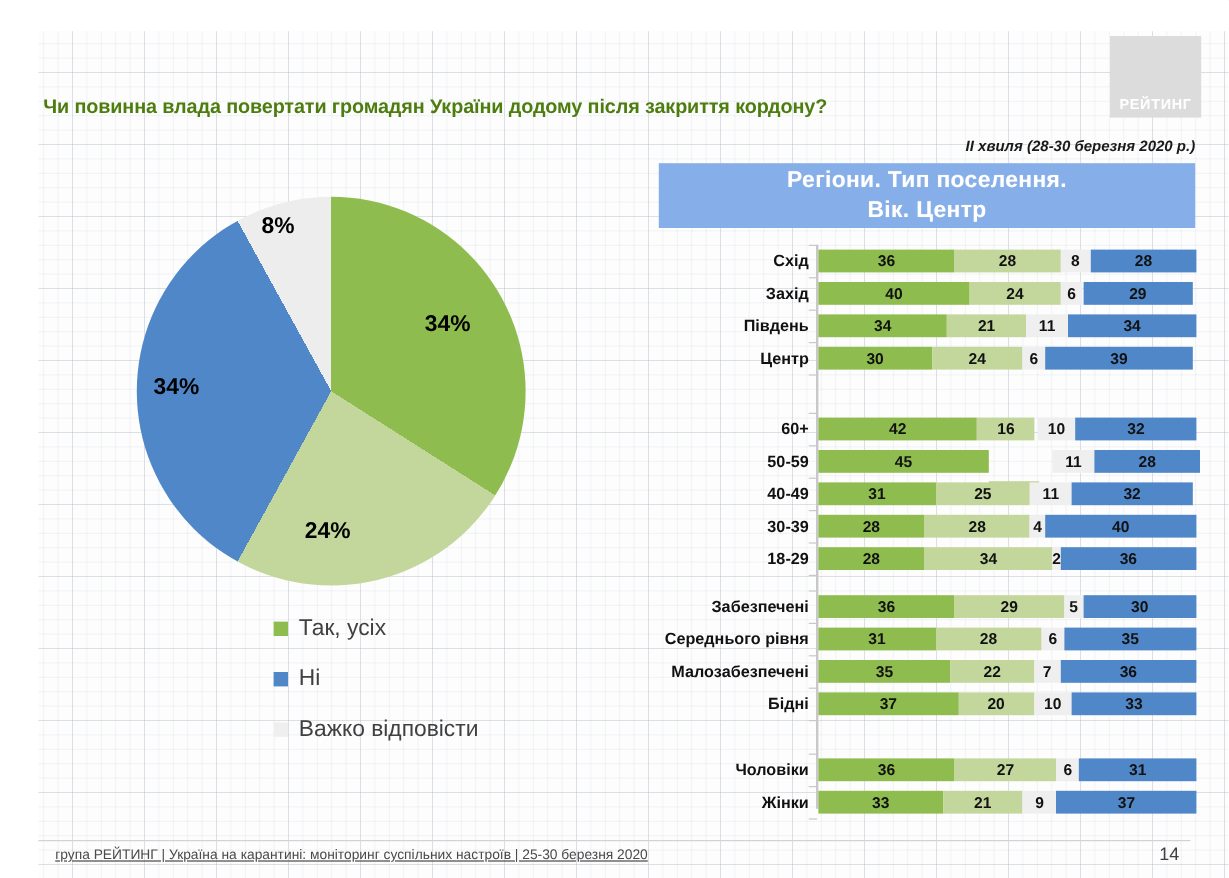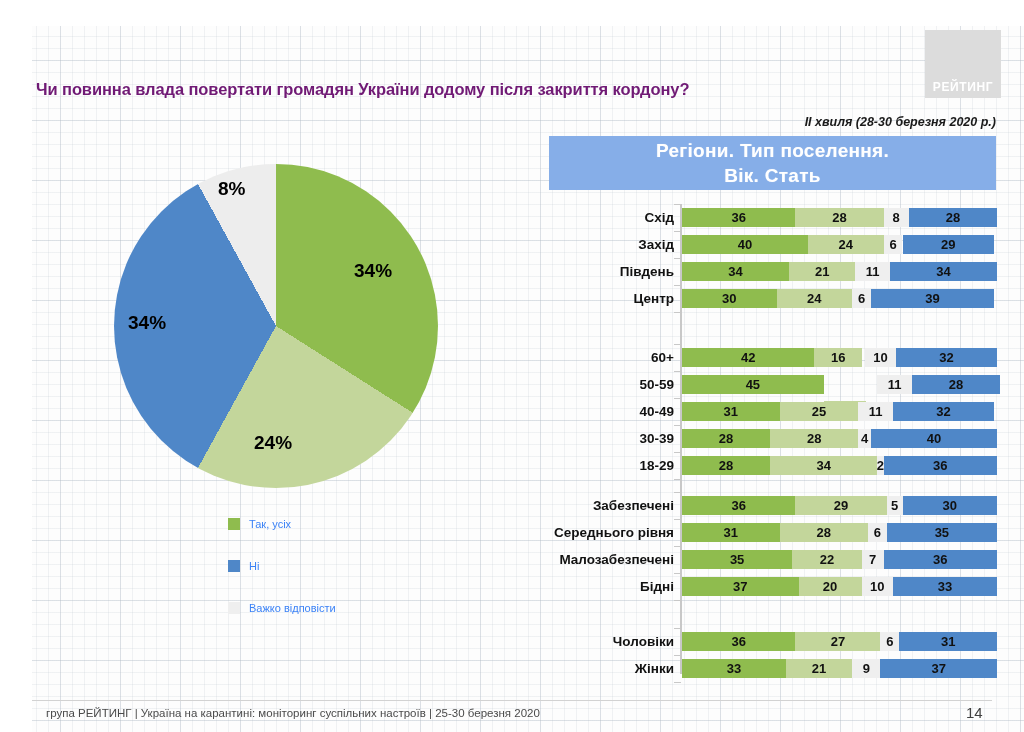--- a/index.html
+++ b/index.html
@@ -33,21 +33,21 @@
   #logo .logotext{
     position:absolute;left:0;bottom:4px;width:100%;
     text-align:center;color:#ffffff;
     font-size:12px;font-weight:bold;letter-spacing:.6px;
     font-family:"Liberation Sans", sans-serif;
   }
 
   
   #title{
     position:absolute;left:36px;top:80px;width:870px;
-    font-size:16.5px;font-weight:bold;color:#701a75;
+    font-size:16.5px;font-weight:bold;color:#4d7c0f;
     letter-spacing:-0.1px;
   }
 
   
   #wave{
     position:absolute;right:28px;top:115px;
     font-size:12.5px;font-weight:bold;font-style:italic;color:#1a1a1a;
   }
 
   
@@ -76,21 +76,21 @@
   }
   #pl-green{left:240px;top:96px;}
   #pl-lgreen{left:140px;top:268px;}
   #pl-blue{left:14px;top:148px;}
   #pl-grey{left:104px;top:14px;}
 
   
   #legend{position:absolute;left:228px;top:503px;}
   .lg-row{display:flex;align-items:center;height:42px;}
   .lg-sw{width:12px;height:12px;margin-right:9px;flex:none;}
-  .lg-tx{font-size:11px;color:#3b82f6;}
+  .lg-tx{font-size:19px;color:#404040;}
 
   
   #bars{position:absolute;left:546px;top:200px;width:452px;height:480px;font-weight:bold;}
   #axis{
     position:absolute;left:134px;top:4px;width:2px;height:470px;background:#c8c8c8;
   }
   .brow{
     position:absolute;height:19px;left:0;width:452px;
   }
   .blabel{
@@ -110,21 +110,21 @@
   }
   .seg.s0{background:#8FBC4E;}
   .seg.s1{background:#C3D69B;}
   .seg.s2{background:#EFEFEF;}
   .seg.s3{background:#4F87C8;}
 
   
   #footrule{position:absolute;left:32px;top:700px;width:960px;height:1px;background:#d2d2d2;}
   #footer{
     position:absolute;left:46px;top:707px;
-    font-size:11.5px;color:#4a4a4a;
+    font-size:11.5px;color:#4a4a4a;text-decoration:underline;
   }
   #pagenum{
     position:absolute;left:966px;top:704px;
     font-size:15px;color:#404040;
   }
 </style>
 </head>
 <body>
 
 <div id="slide"></div>
@@ -133,21 +133,21 @@
 
 <div id="logo">
   <div class="logotext">РЕЙТИНГ</div>
 </div>
 
 <div id="title">Чи повинна влада повертати громадян України додому після закриття кордону?</div>
 <div id="wave">II хвиля (28-30 березня 2020 р.)</div>
 
 <div id="banner">
   <div>Регіони. Тип поселення.</div>
-  <div>Вік. Стать</div>
+  <div>Вік. Центр</div>
 </div>
 
 <div id="pie-wrap">
   <div id="pie"></div>
   <div class="pie-lbl" id="pl-green">34%</div>
   <div class="pie-lbl" id="pl-lgreen">24%</div>
   <div class="pie-lbl" id="pl-blue">34%</div>
   <div class="pie-lbl" id="pl-grey">8%</div>
 </div>
 

